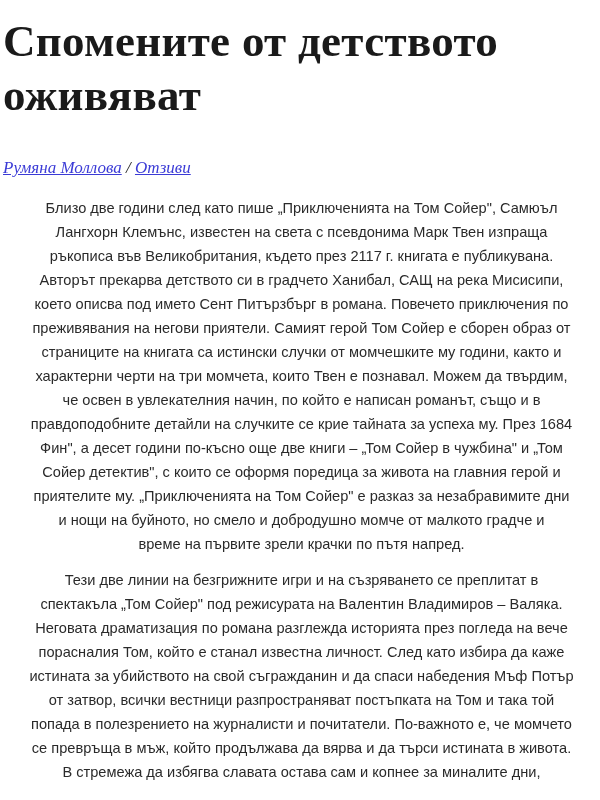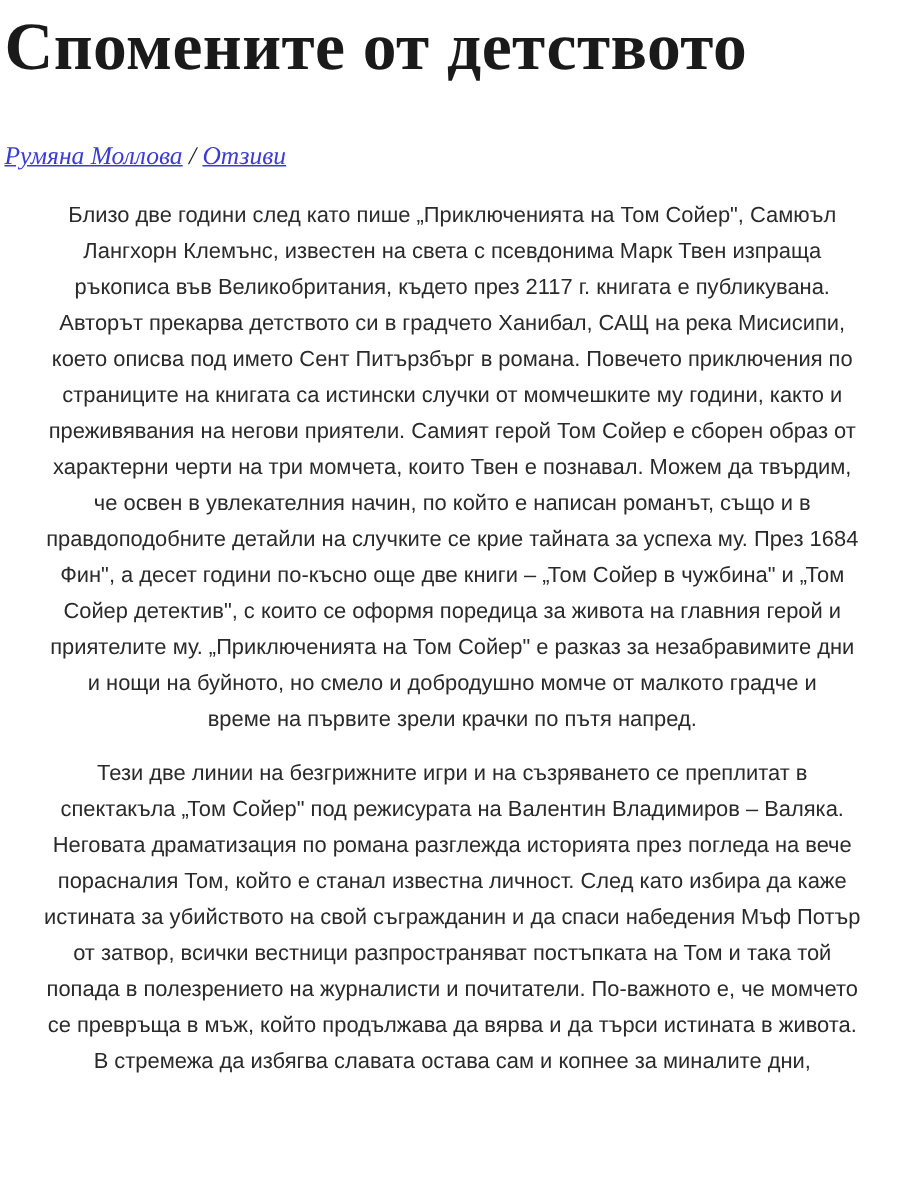--- a/index.html
+++ b/index.html
@@ -18,21 +18,21 @@
       padding-left: 3px;
       box-sizing: border-box;
     }
     h1.title {
       font-family: "Liberation Serif", "DejaVu Serif", serif;
       font-weight: bold;
       font-size: 45px;
       line-height: 54px;
       color: #1a1a1a;
       margin: 0;
-      padding-top: 4px;
+      padding-top: 14px;
       letter-spacing: 0.3px;
       white-space: nowrap;
     }
     .byline {
       font-family: "Liberation Serif", "DejaVu Serif", serif;
       font-style: italic;
       font-size: 17px;
       margin-top: 36px;
       color: #222;
       height: 24px;
@@ -61,37 +61,38 @@
       white-space: nowrap;
       height: 24px;
     }
   </style>
 </head>
 <body>
 
 <div class="page">
   <h1 class="title">
     <span class="tline" style="display:block">Спомените от детството</span>
+    <span class="tline" style="display:block">оживяват</span>
   </h1>
 
   <div class="byline">
     <a>Румяна Моллова</a>
     <span class="sep">/</span>
     <a>Отзиви</a>
   </div>
 
   <div class="body">
     <p class="para">
       <span class="line">Близо две години след като пише „Приключенията на Том Сойер", Самюъл</span>
       <span class="line">Лангхорн Клемънс, известен на света с псевдонима Марк Твен изпраща</span>
       <span class="line">ръкописа във Великобритания, където през 2117 г. книгата е публикувана.</span>
       <span class="line">Авторът прекарва детството си в градчето Ханибал, САЩ на река Мисисипи,</span>
       <span class="line">което описва под името Сент Питързбърг в романа. Повечето приключения по</span>
+      <span class="line">преживявания на негови приятели. Самият герой Том Сойер е сборен образ от</span>
       <span class="line">страниците на книгата са истински случки от  момчешките му години, както и</span>
-      <span class="line">преживявания на негови приятели. Самият герой Том Сойер е сборен образ от</span>
       <span class="line">характерни черти на три момчета, които Твен е познавал. Можем да твърдим,</span>
       <span class="line">че освен в увлекателния начин, по който е написан романът, също и в</span>
       <span class="line">правдоподобните детайли на случките се крие тайната за успеха му. През 1684</span>
       <span class="line">Фин", а десет години по-късно още две книги – „Том Сойер в чужбина" и „Том</span>
       <span class="line">Сойер детектив", с които се оформя поредица за живота на главния герой и</span>
       <span class="line">приятелите му.  „Приключенията на Том Сойер" е разказ за незабравимите дни</span>
       <span class="line">и нощи на буйното, но смело и добродушно момче от малкото градче и</span>
       <span class="line">време на първите зрели крачки по пътя напред.</span>
     </p>
     <p class="para">

